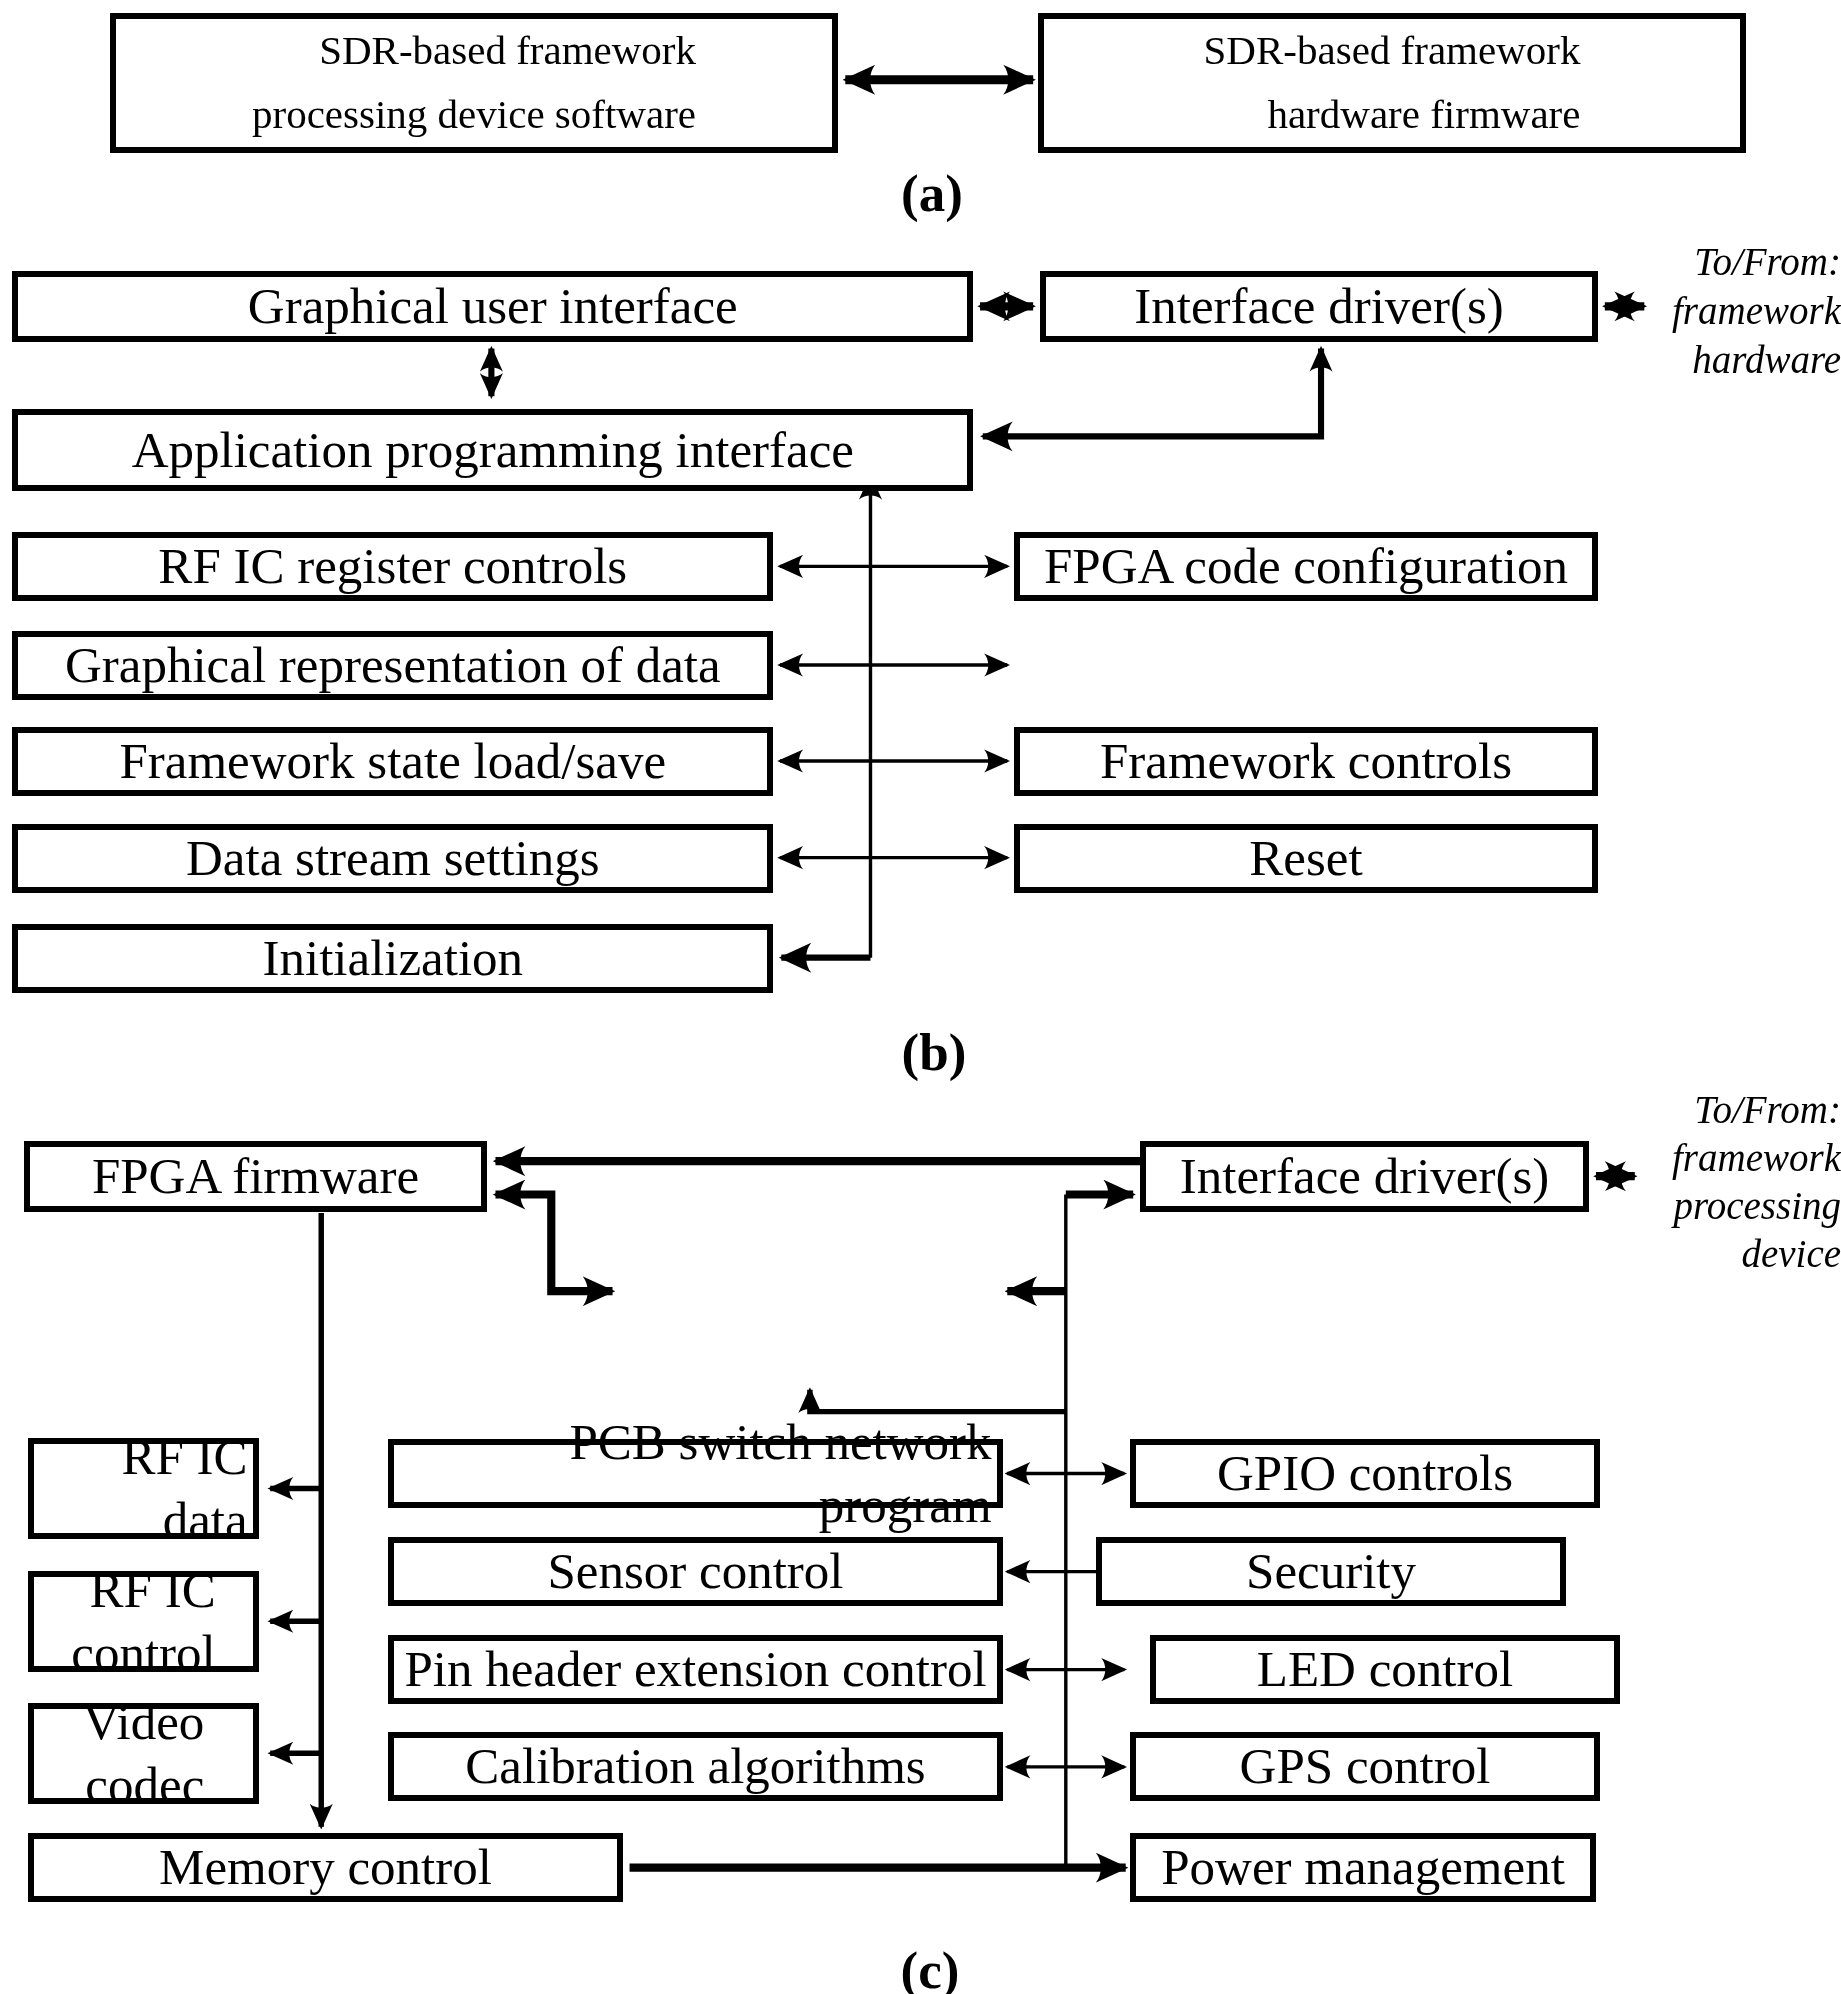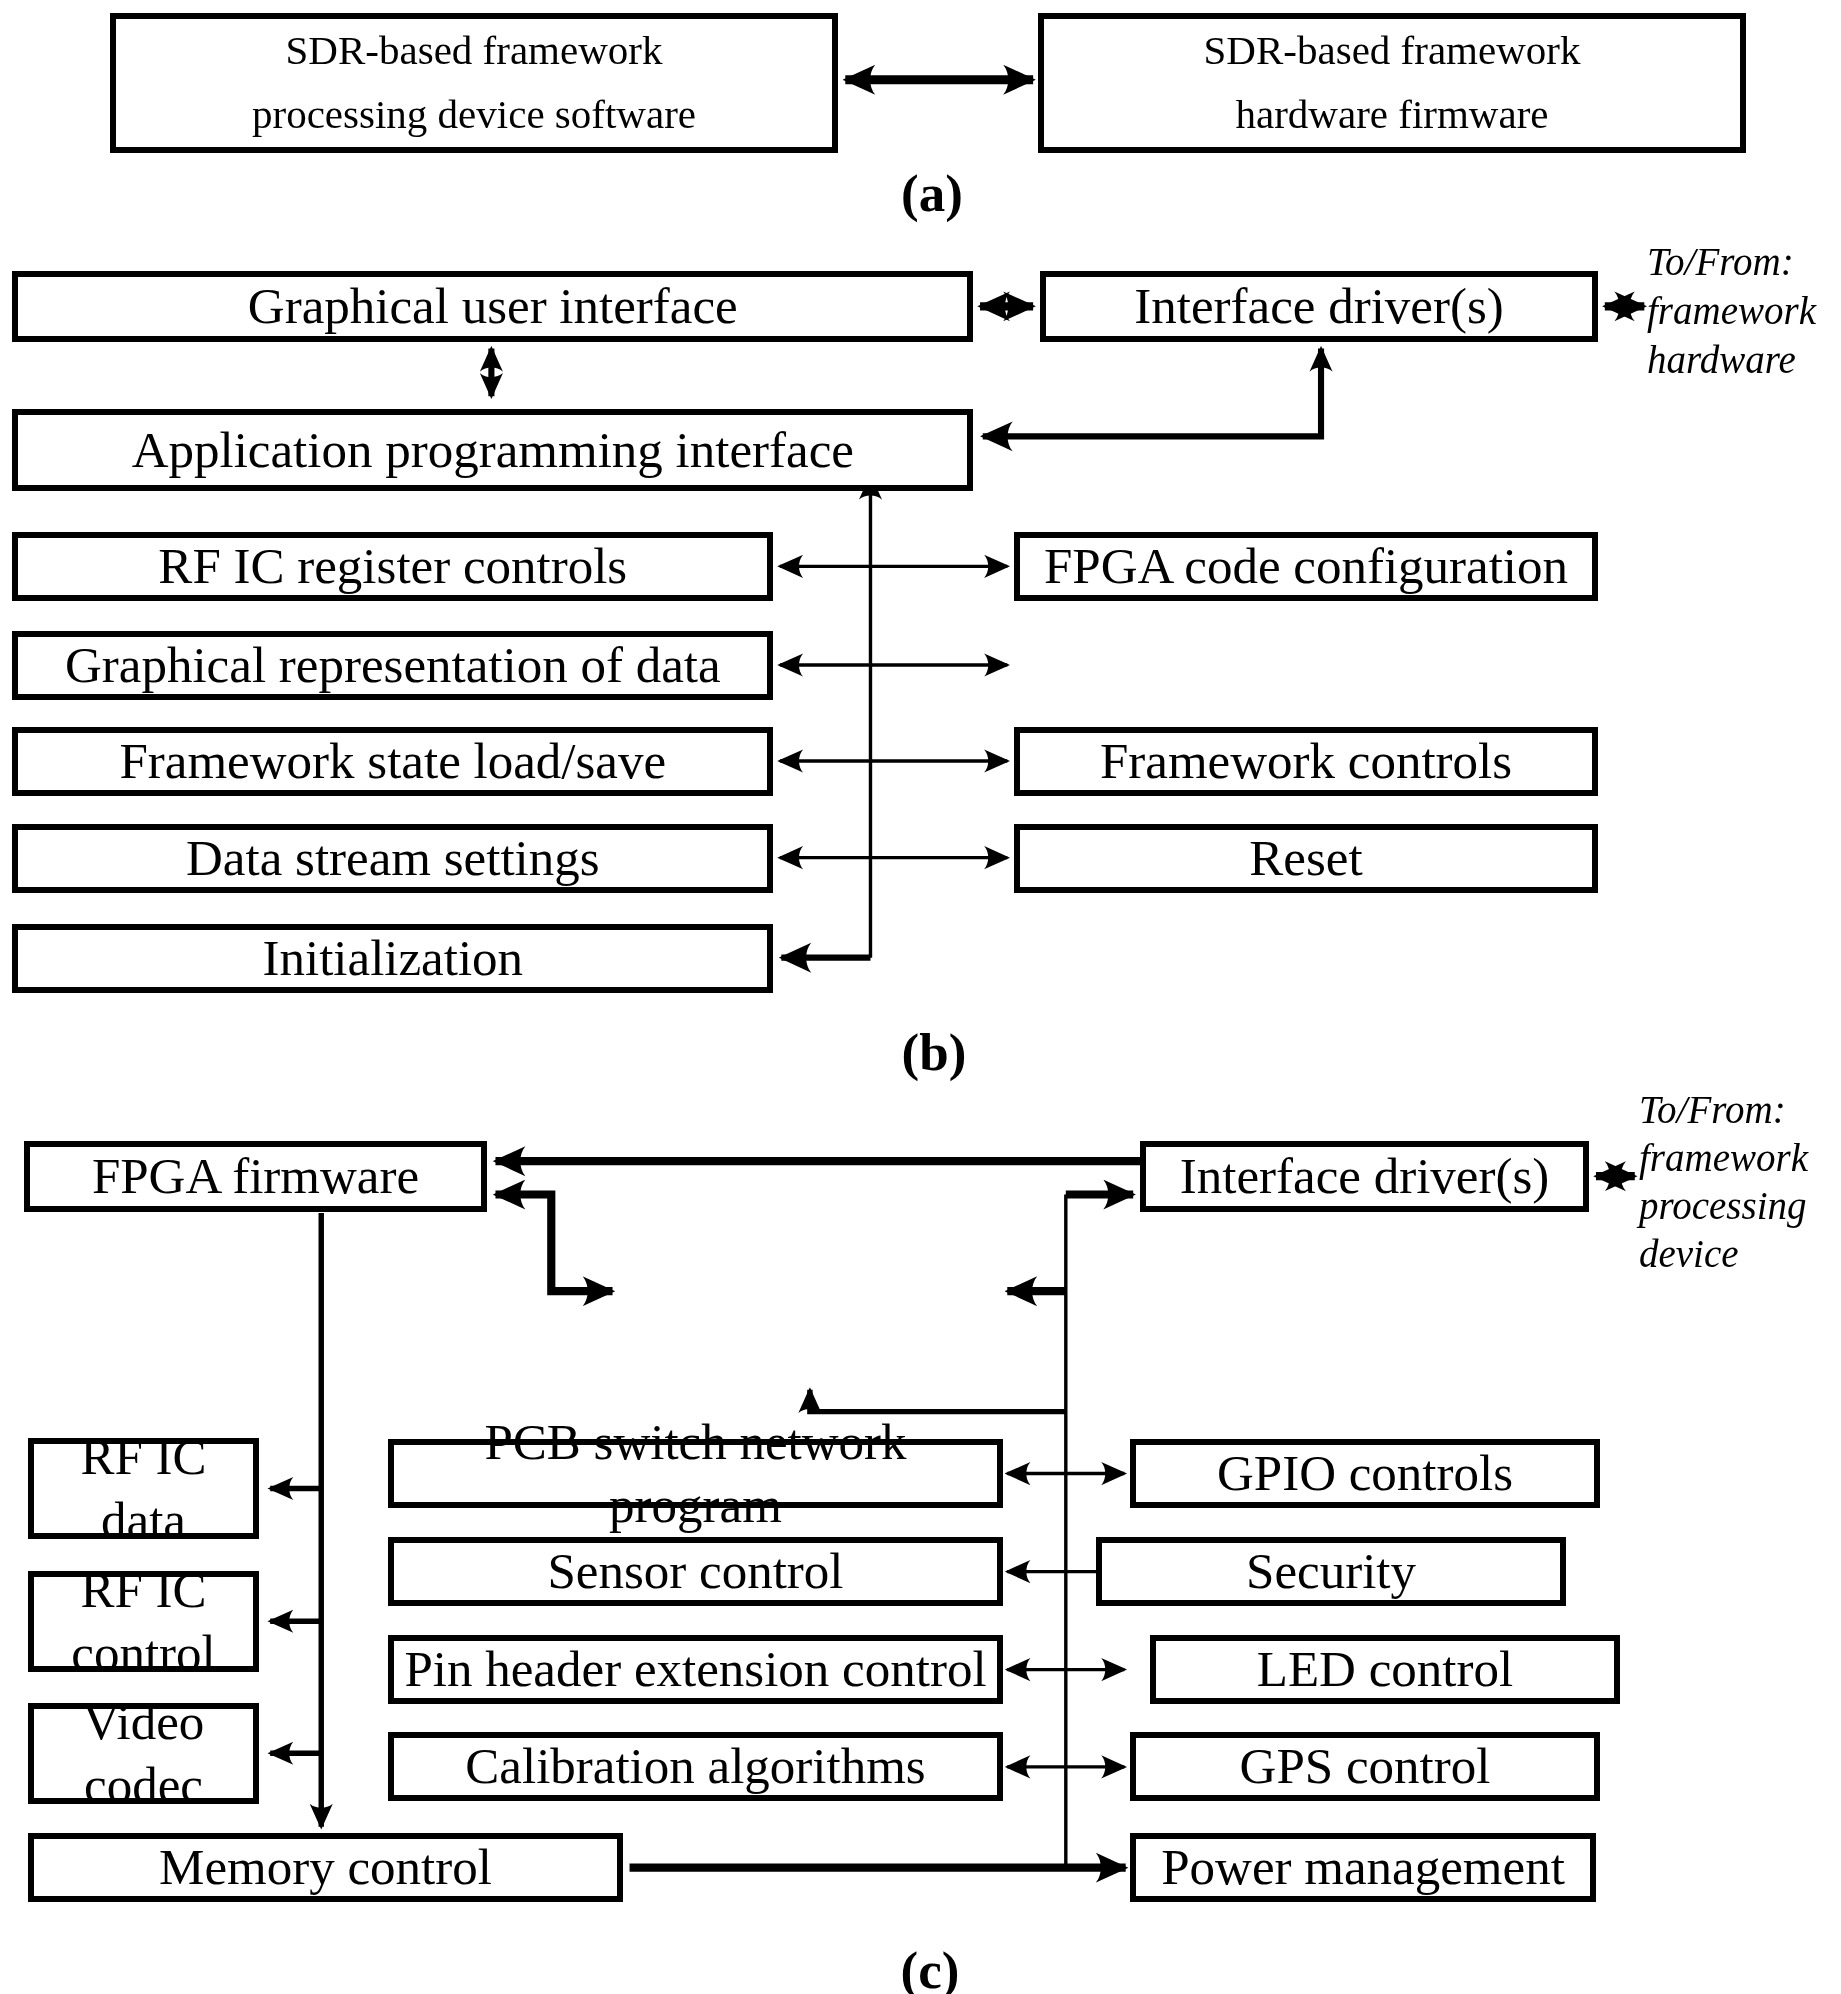--- a/index.html
+++ b/index.html
@@ -11,21 +11,21 @@
     color:#000;
     overflow:hidden;
   }
   .wires{position:absolute;left:0;top:0;z-index:0;}
   .box{
     position:absolute;
     box-sizing:border-box;
     border:6.8px solid #000;
     background:#ffffff;
     display:flex;align-items:center;justify-content:center;
-    text-align:center;
+    text-align:right;
     z-index:1;
   }
   .box .lbl{
     display:block;
     white-space:pre-line;
     font-size:51px;
     line-height:1.22;
     padding:0 5.4px;
   }
   .box.big .lbl{font-size:41px;line-height:1.55;}
@@ -33,21 +33,21 @@
     position:absolute;
     transform:translateX(-50%);
     font-size:53px;
     font-weight:bold;
     z-index:1;
     white-space:nowrap;
   }
   .note{
     position:absolute;
     z-index:1;
-    text-align:left;
+    text-align:right;
     font-style:italic;
     font-size:39px;
   }
   .note .nline{display:block;}
   #note-b .nline{line-height:49px;}
   #note-c .nline{line-height:48px;}
 </style>
 </head>
 <body>
 

